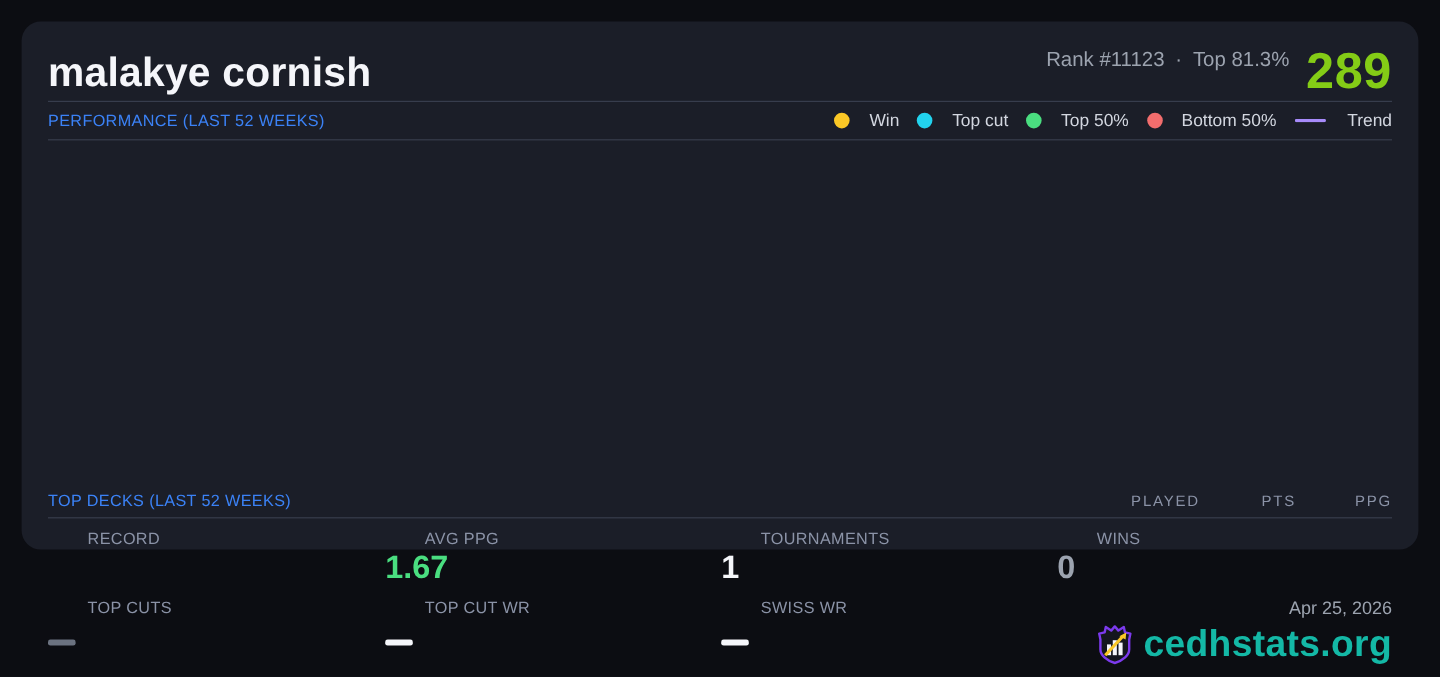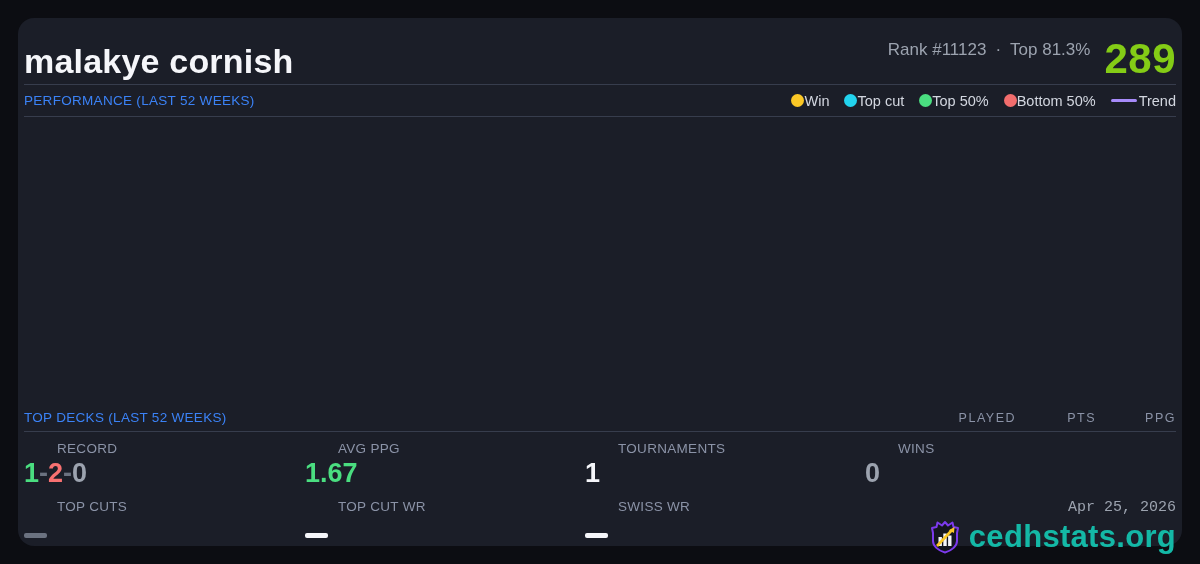--- a/index.html
+++ b/index.html
@@ -5,24 +5,24 @@
   * { margin: 0; padding: 0; box-sizing: border-box; }
   html, body { width: 1200px; height: 564px; }
   body {
     background: #0c0d12;
     font-family: "Liberation Sans", sans-serif;
     overflow: hidden;
   }
   .card {
     position: absolute;
     left: 18px; top: 18px;
-    width: 1164px; height: 528px;
+    width: 1164px; height: 440px;
     background: #1b1e28;
     border-radius: 16px;
-    padding: 0 6px;
+    padding: 0 22px;
   }
   
   .header-row {
     height: 67px;
     display: flex;
     justify-content: space-between;
     align-items: flex-end;
     border-bottom: 1px solid #373d4d;
     padding-bottom: 4px;
   }
@@ -67,21 +67,21 @@
     letter-spacing: 0.3px;
   }
   .legend {
     display: flex;
     align-items: center;
     gap: 15px;
   }
   .legend-item {
     display: flex;
     align-items: center;
-    gap: 0;
+    gap: 16px;
     font-size: 14.5px;
     color: #d3d7e0;
   }
   .legend-dot {
     width: 13px; height: 13px;
     border-radius: 50%;
     display: inline-block;
   }
   .legend-line {
     width: 26px; height: 0;
@@ -147,21 +147,20 @@
   
   .footer-cell {
     display: flex;
     flex-direction: column;
     align-items: flex-end;
   }
   .footer-date {
     font-size: 15px;
     color: #9ca3af;
     margin-bottom: 3px;
-    font-family: Liberation Mono, monospace;
   }
   .brand-row {
     display: flex;
     align-items: center;
     gap: 8px;
   }
   .brand-text {
     font-size: 31px;
     font-weight: 700;
     color: #14b8a6;
@@ -219,23 +218,20 @@
       <span class="decks-col">PLAYED</span>
       <span class="decks-col">PTS</span>
       <span class="decks-col">PPG</span>
     </div>
   </div>
 
   <div class="stats-grid">
 
     <div class="stat-cell">
       <div class="stat-label">RECORD</div>
-      <div class="stat-value">
-        <span class="val-green">1</span><span class="val-sep">-</span><span class="val-red">2</span><span class="val-sep">-</span><span class="val-gray">0</span>
-      </div>
     </div>
 
     <div class="stat-cell">
       <div class="stat-label">AVG PPG</div>
       <div class="stat-value val-green">1.67</div>
     </div>
 
     <div class="stat-cell">
       <div class="stat-label">TOURNAMENTS</div>
       <div class="stat-value">1</div>

